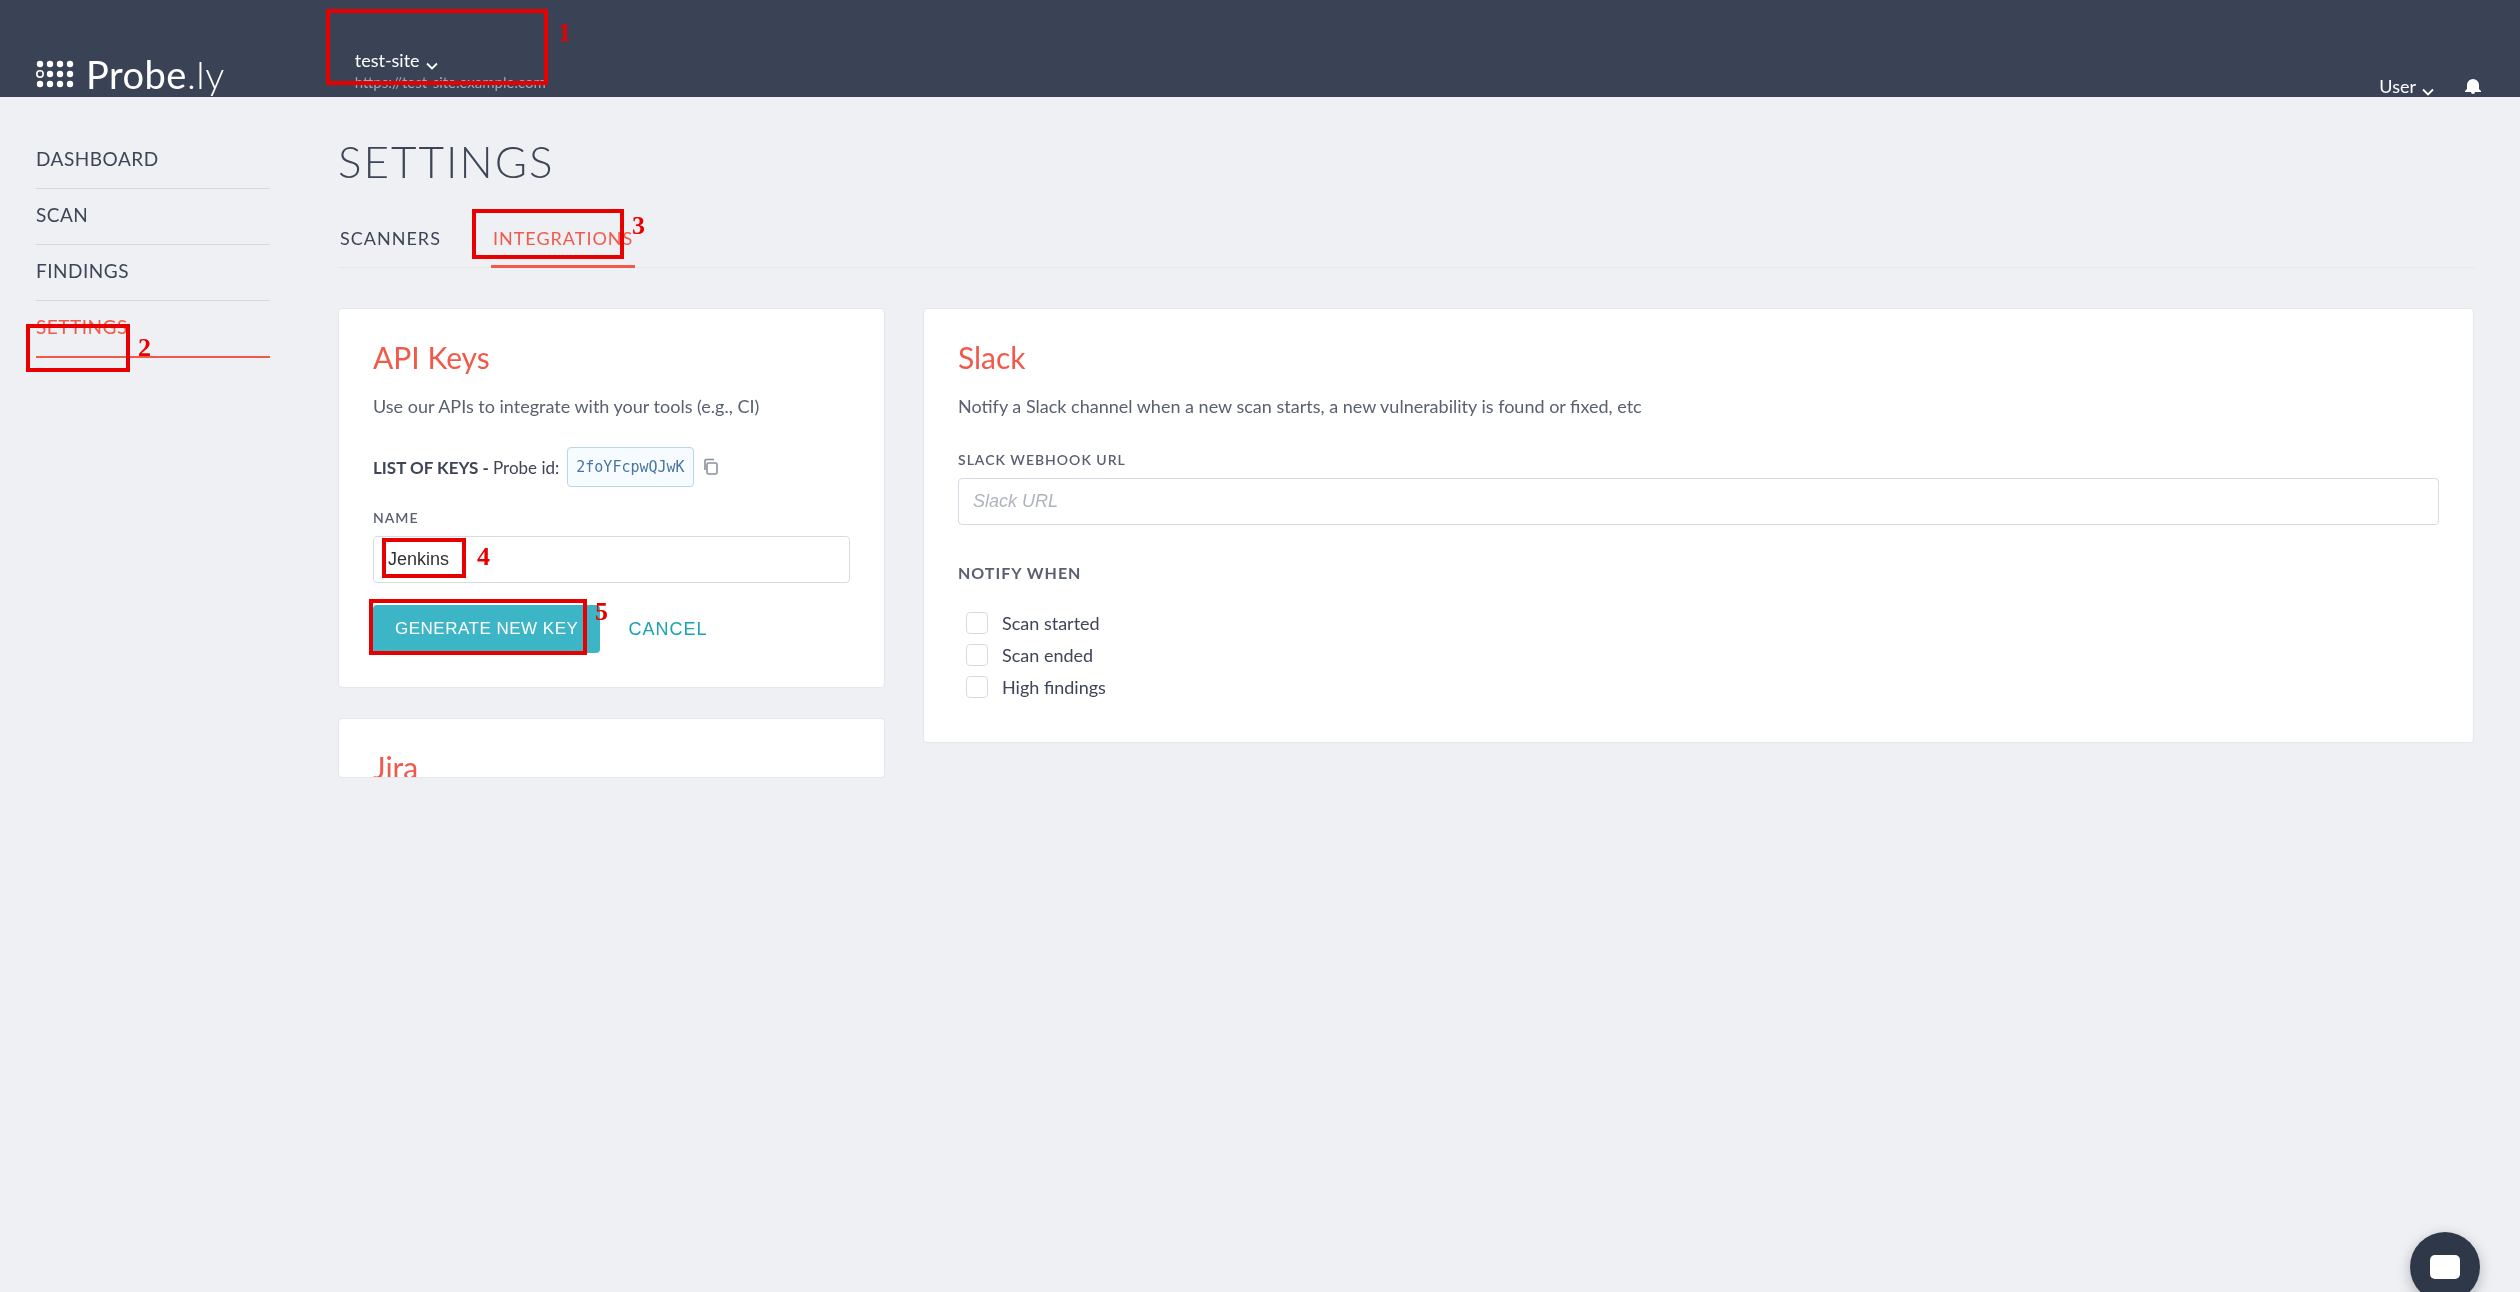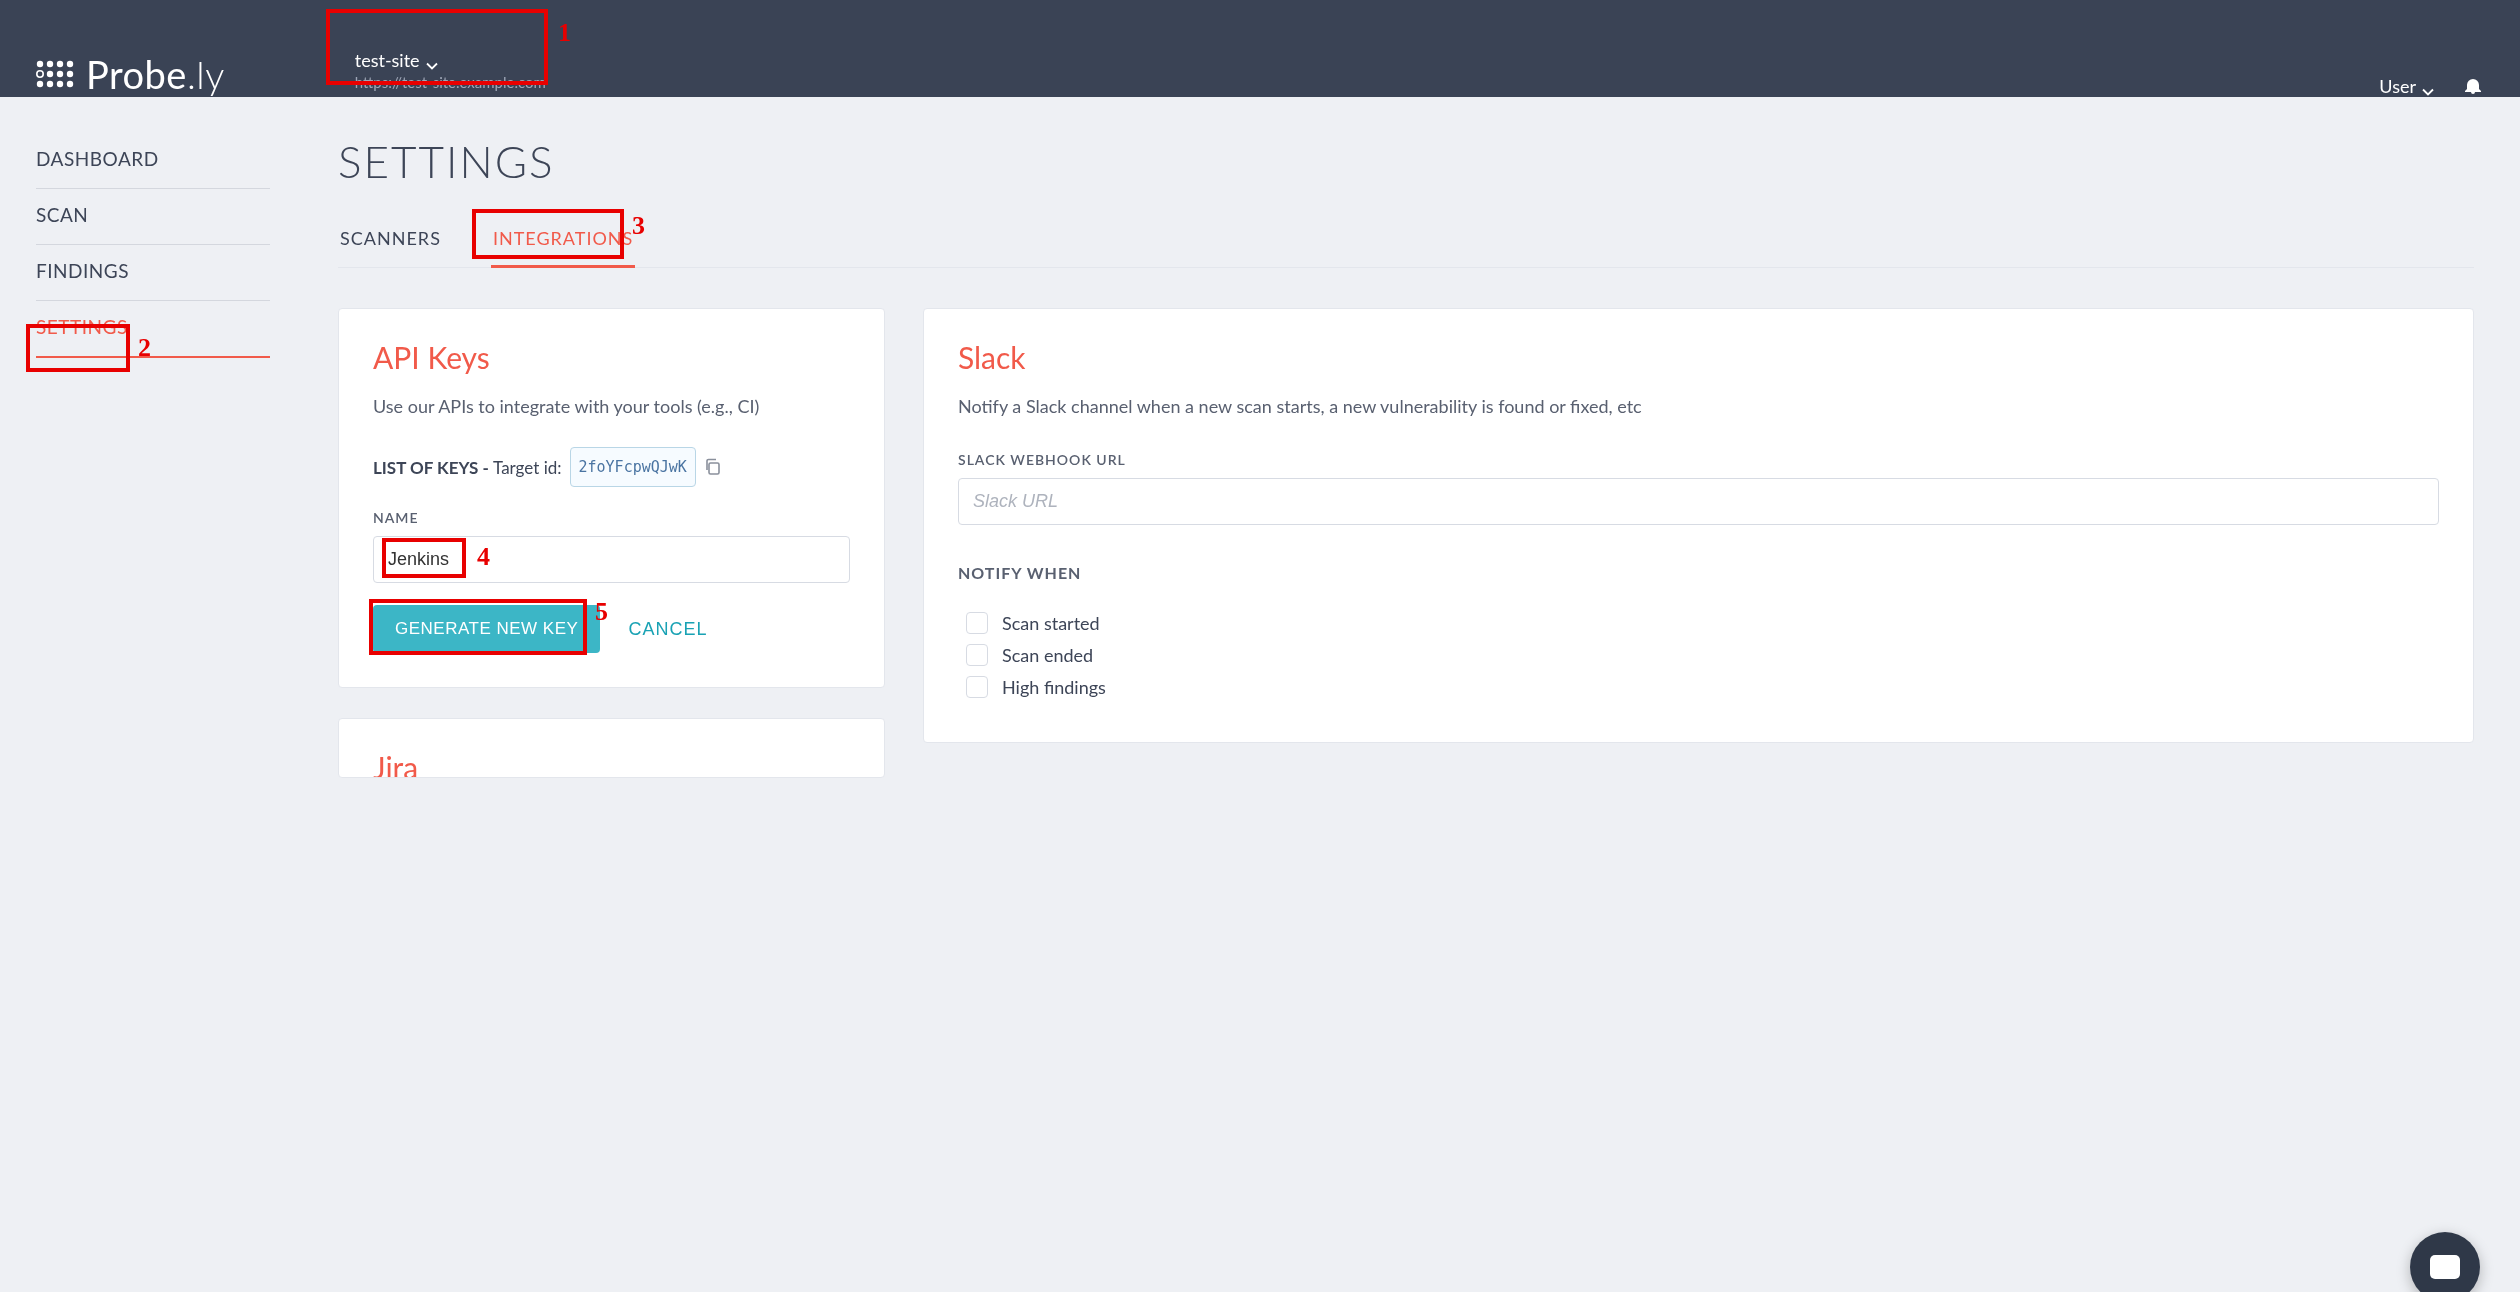--- a/index.html
+++ b/index.html
@@ -250,21 +250,21 @@
     </div>
 
     <div class="panels">
       <div class="col-left">
 
         <div class="card rel">
           <h2>API Keys</h2>
           <p class="desc">Use our APIs to integrate with your tools (e.g., CI)</p>
 
           <div class="keys-header">
-            <span><b>LIST OF KEYS - </b><span>Target id:</span></span>
+            <span><b>LIST OF KEYS - </b><span>Probe id:</span></span>
             <span class="target-id">2foYFcpwQJwK</span>
             <span class="copy-icon">
               <svg viewBox="0 0 18 18" width="18" height="18" fill="none" stroke="#8a909c" stroke-width="1.6">
                   <rect x="5" y="5" width="10" height="11" rx="1.5"></rect>
                   <path d="M3 12 V3 a1.5 1.5 0 0 1 1.5-1.5 H12"></path>
                 </svg>
             </span>
           </div>
 
           <label class="field-label">NAME</label>

